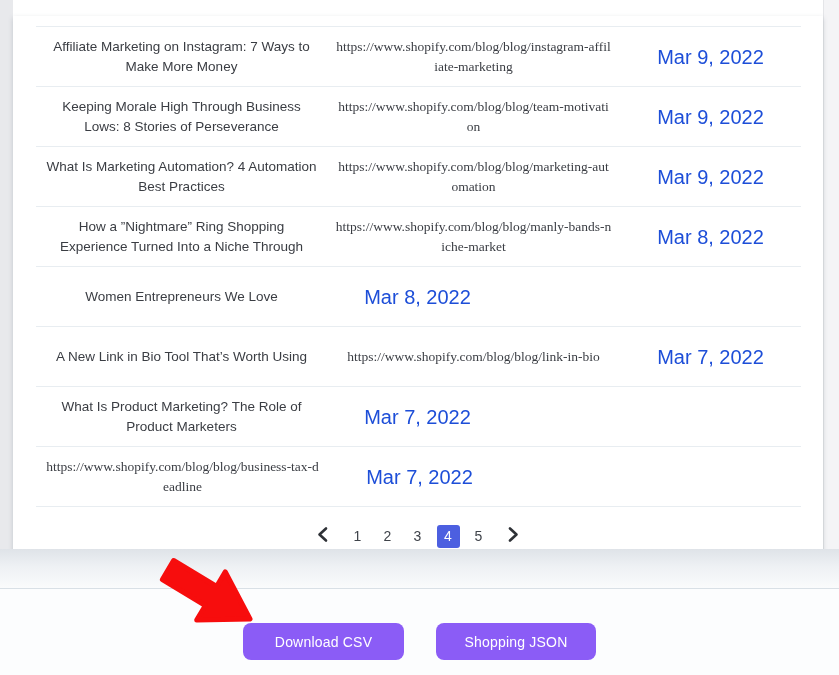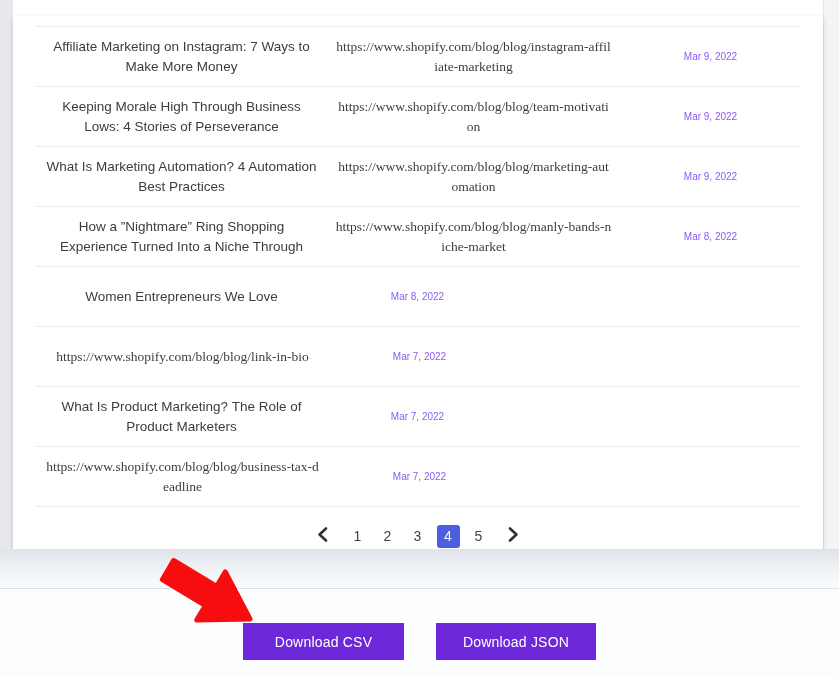--- a/index.html
+++ b/index.html
@@ -31,21 +31,21 @@
     display:flex;align-items:center;
     height:59px;border-top:1px solid #e8edf1;
   }
   .table-row:last-child{border-bottom:1px solid #e8edf1;}
   .cell{
     box-sizing:border-box;text-align:center;
     font-size:13.5px;line-height:20px;color:#3a3d43;
   }
   .cell-title{width:291px;padding:0 9px;}
   .cell-url{width:293px;padding:0 8px;word-break:break-all;font-family:Liberation Serif, serif;}
-  .cell-date{width:181px;padding:0 8px;font-size:10px;color:#8b5cf6;}
+  .cell-date{width:181px;padding:0 8px;font-size:20px;color:#1d4ed8;}
   
   .pagination{
     height:58px;display:flex;align-items:center;justify-content:center;
   }
   .page-chevron{
     width:26px;height:26px;display:flex;align-items:center;justify-content:center;
     cursor:pointer;margin:0 7px;
   }
   .page-number{
     min-width:14px;height:23px;margin:0 4px;padding:0 4px;
@@ -62,22 +62,22 @@
   }
   .footer-divider{
     position:absolute;left:0;top:588px;width:839px;height:1px;
     background:#d9e0e6;
   }
   .footer{
     position:absolute;left:0;top:589px;width:839px;height:86px;
     background:#fcfdfe;
   }
   .dl-button{
-    position:absolute;top:623px;height:37px;border:none;border-radius:0;
-    background:#6d28d9;color:#ffffff;font-size:14px;letter-spacing:0.2px;
+    position:absolute;top:623px;height:37px;border:none;border-radius:8px;
+    background:#8b5cf6;color:#ffffff;font-size:14px;letter-spacing:0.2px;
     font-family:"Liberation Sans", sans-serif;cursor:pointer;
     display:flex;align-items:center;justify-content:center;
   }
   .dl-csv{left:243px;width:161px;}
   .dl-json{left:436px;width:160px;}
   .arrow-overlay{
     position:absolute;left:0;top:0;width:839px;height:675px;pointer-events:none;
   }
 </style>
 </head>
@@ -88,39 +88,40 @@
 
 <div class="card">
   <div class="table">
 
     <div class="table-row">
       <div class="cell cell-title">Affiliate Marketing on Instagram: 7 Ways to Make More Money</div>
       <div class="cell cell-url">https://www.shopify.com/blog/blog/instagram-affiliate-marketing</div>
       <div class="cell cell-date">Mar 9, 2022</div>
     </div>
     <div class="table-row">
-      <div class="cell cell-title">Keeping Morale High Through Business Lows: 4 Stories of Perseverance</div>
+      <div class="cell cell-title">Keeping Morale High Through Business Lows: 8 Stories of Perseverance</div>
       <div class="cell cell-url">https://www.shopify.com/blog/blog/team-motivation</div>
       <div class="cell cell-date">Mar 9, 2022</div>
     </div>
     <div class="table-row">
       <div class="cell cell-title">What Is Marketing Automation? 4 Automation Best Practices</div>
       <div class="cell cell-url">https://www.shopify.com/blog/blog/marketing-automation</div>
       <div class="cell cell-date">Mar 9, 2022</div>
     </div>
     <div class="table-row">
       <div class="cell cell-title">How a ”Nightmare” Ring Shopping Experience Turned Into a Niche Through</div>
       <div class="cell cell-url">https://www.shopify.com/blog/blog/manly-bands-niche-market</div>
       <div class="cell cell-date">Mar 8, 2022</div>
     </div>
     <div class="table-row">
       <div class="cell cell-title">Women Entrepreneurs We Love</div>
       <div class="cell cell-date">Mar 8, 2022</div>
     </div>
     <div class="table-row">
+      <div class="cell cell-title">A New Link in Bio Tool That’s Worth Using</div>
       <div class="cell cell-url">https://www.shopify.com/blog/blog/link-in-bio</div>
       <div class="cell cell-date">Mar 7, 2022</div>
     </div>
     <div class="table-row">
       <div class="cell cell-title">What Is Product Marketing? The Role of Product Marketers</div>
       <div class="cell cell-date">Mar 7, 2022</div>
     </div>
     <div class="table-row">
       <div class="cell cell-url">https://www.shopify.com/blog/blog/business-tax-deadline</div>
       <div class="cell cell-date">Mar 7, 2022</div>
@@ -149,17 +150,17 @@
       </span>
     </div>
   </div>
 </div>
 
 <div class="below-fade"></div>
 <div class="footer-divider"></div>
 <div class="footer"></div>
 
 <button class="dl-button dl-csv">Download CSV</button>
-<button class="dl-button dl-json">Download JSON</button>
+<button class="dl-button dl-json">Shopping JSON</button>
 
 <svg class="arrow-overlay" viewBox="0 0 839 675">
   <polygon points="173.6,560.5 216.6,586.5 225.3,571.9 250,619 196.7,620.1 205.4,605.5 162.4,579.5" fill="#f70d0d" stroke="#f70d0d" stroke-width="5" stroke-linejoin="round"></polygon>
 </svg>
 
 </body></html>

